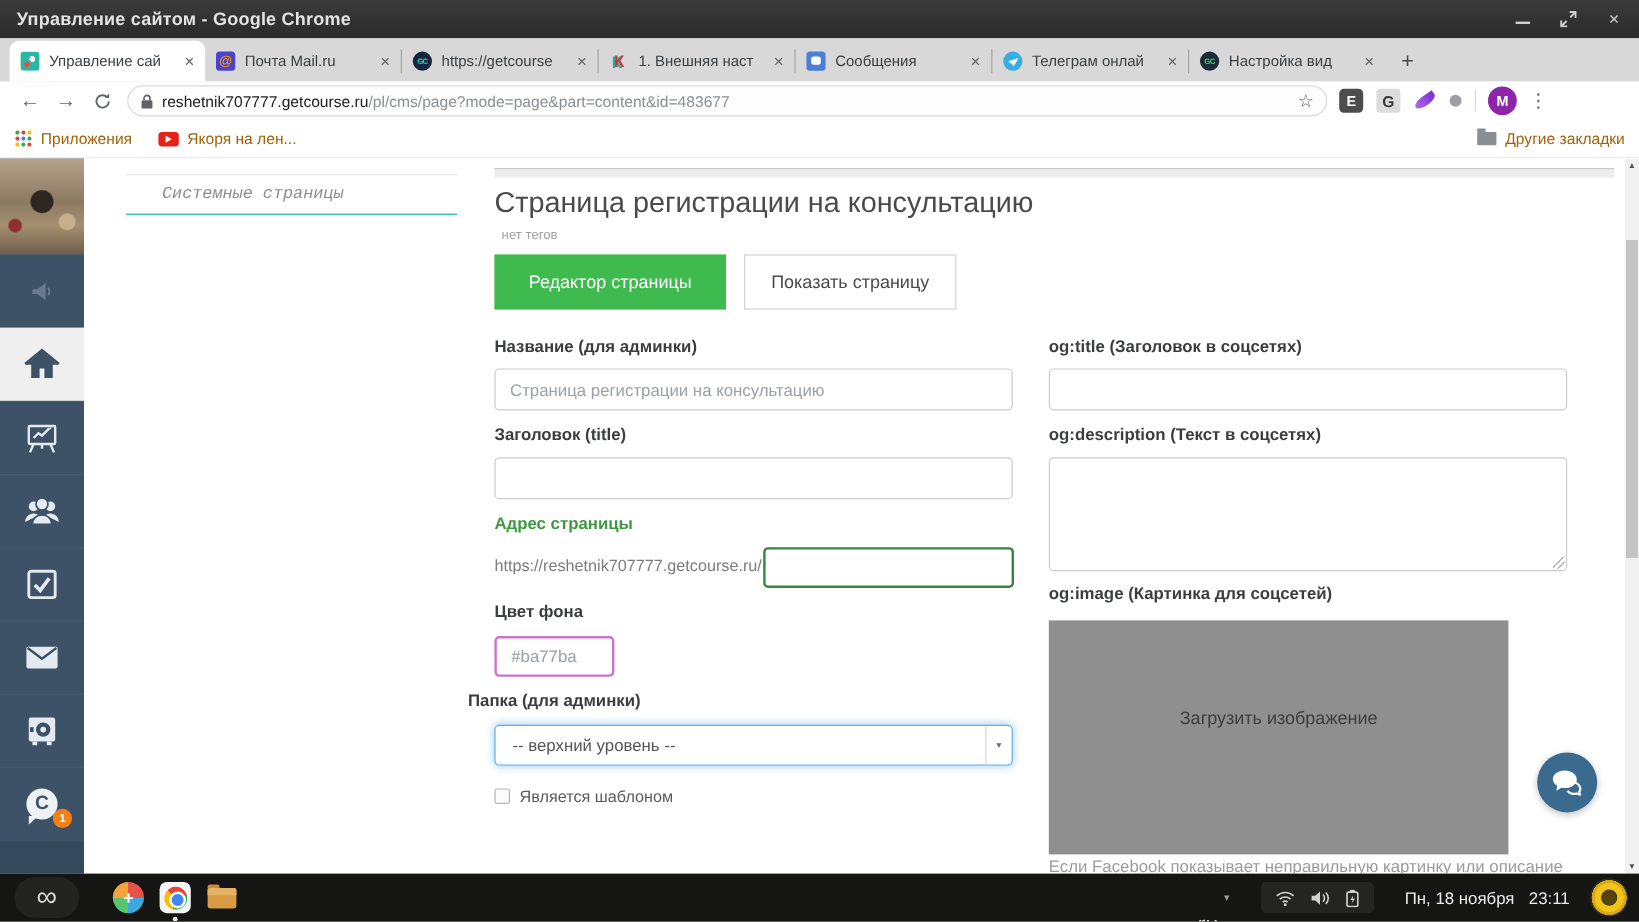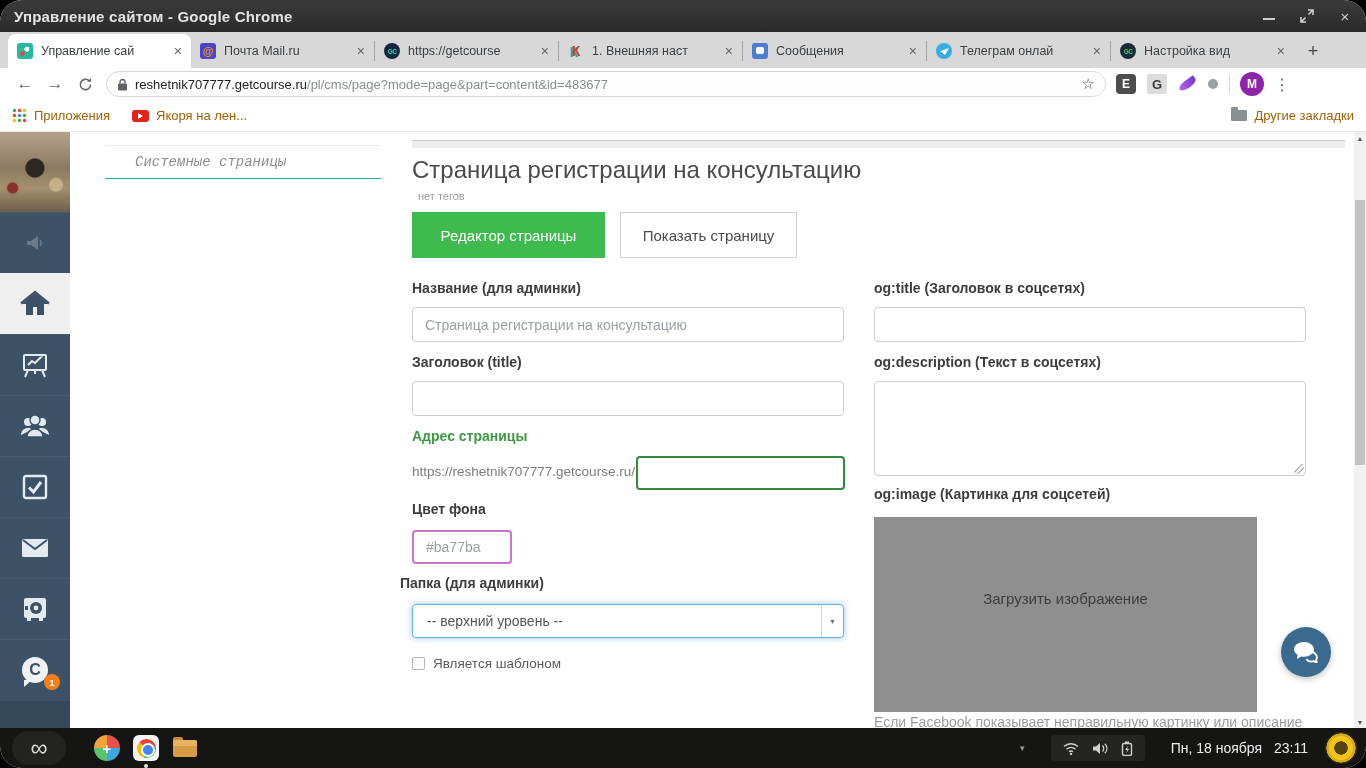--- a/index.html
+++ b/index.html
@@ -1,33 +1,33 @@
 <!DOCTYPE html>
 <html><head>
 <meta charset="utf-8">
 <style>
   html,body{margin:0;padding:0;background:#000;}
   *{box-sizing:border-box;}
   .root{position:relative;width:1366px;height:768px;overflow:hidden;background:#fff;
-        font-family:"Liberation Sans",sans-serif;border-radius:22px;}
+        font-family:"Liberation Sans",sans-serif;}
 
   
   .titlebar{position:absolute;left:0;top:0;width:100%;height:32px;
     background:linear-gradient(#3b3b3b,#2a2a2a);display:flex;align-items:center;
     color:#e3e3e3;padding:0 14px;}
   .titlebar .title{font-size:15px;font-weight:bold;letter-spacing:.2px;}
   .win-controls{margin-left:auto;display:flex;align-items:center;gap:24px;color:#cfcfcf;}
   .wc{width:14px;height:14px;display:flex;align-items:center;justify-content:center;font-size:15px;}
   .wc-min{border-bottom:2px solid #cfcfcf;height:8px;width:12px;}
   .wc-restore svg{display:block}
 
   
   .tabstrip{position:absolute;left:0;top:32px;width:100%;height:36px;background:#d8d8d8;
     display:flex;align-items:flex-end;padding-left:8px;}
-  .tab{width:183px;height:34px;display:flex;align-items:center;padding:0 9px;
+  .tab{width:163px;height:34px;display:flex;align-items:center;padding:0 9px;
     font-size:12.5px;color:#3c4043;overflow:hidden;flex:0 0 auto;}
   .tab.active{background:#fff;border-radius:8px 8px 0 0;}
   .tab-sep{width:1px;height:20px;background:#a5a5a5;margin-bottom:7px;flex:0 0 auto;}
   .tab-label{flex:1;white-space:nowrap;overflow:hidden;margin-left:8px;}
   .tab-close{color:#5f6368;font-size:14px;margin-left:6px;flex:0 0 auto;}
   .fav{width:16px;height:16px;flex:0 0 auto;display:flex;align-items:center;justify-content:center;
     font-weight:bold;border-radius:3px;}
   .fav-getcourse-page-icon{background:#29b8a5;
     background-image:radial-gradient(circle at 62% 38%,#ffffff 0 17%,transparent 19%),
                      radial-gradient(circle at 34% 66%,#e84c3d 0 14%,transparent 16%);}
@@ -386,21 +386,21 @@
     <div class="flabel" style="left:412px;top:222px">Заголовок (title)</div>
     <input class="finput" style="left: 412px; top: 249px; width: 432px;">
 
     <div class="flabel green" style="left:412px;top:296px">Адрес страницы</div>
     <span class="url-prefix">https://reshetnik707777.getcourse.ru/</span>
     <input class="finput" style="left: 636px; top: 324px; width: 209px; height: 34px; border: 2px solid rgb(46, 139, 58);">
 
     <div class="flabel" style="left:412px;top:369px">Цвет фона</div>
     <input class="finput" style="left: 412px; top: 398px; width: 100px; height: 34px; border: 2px solid rgb(204, 116, 204);" placeholder="#ba77ba">
 
-    <div class="flabel" style="left:400px;top:443px">Папка (для админки)</div>
+    <div class="flabel" style="left:390px;top:443px">Папка (для админки)</div>
     <div class="fselect">
       <span>-- верхний уровень --</span>
       <span class="arrow-zone">▼</span>
     </div>
 
     <div class="chk-row">
       <div class="chk"></div>
       <span>Является шаблоном</span>
     </div>
 

